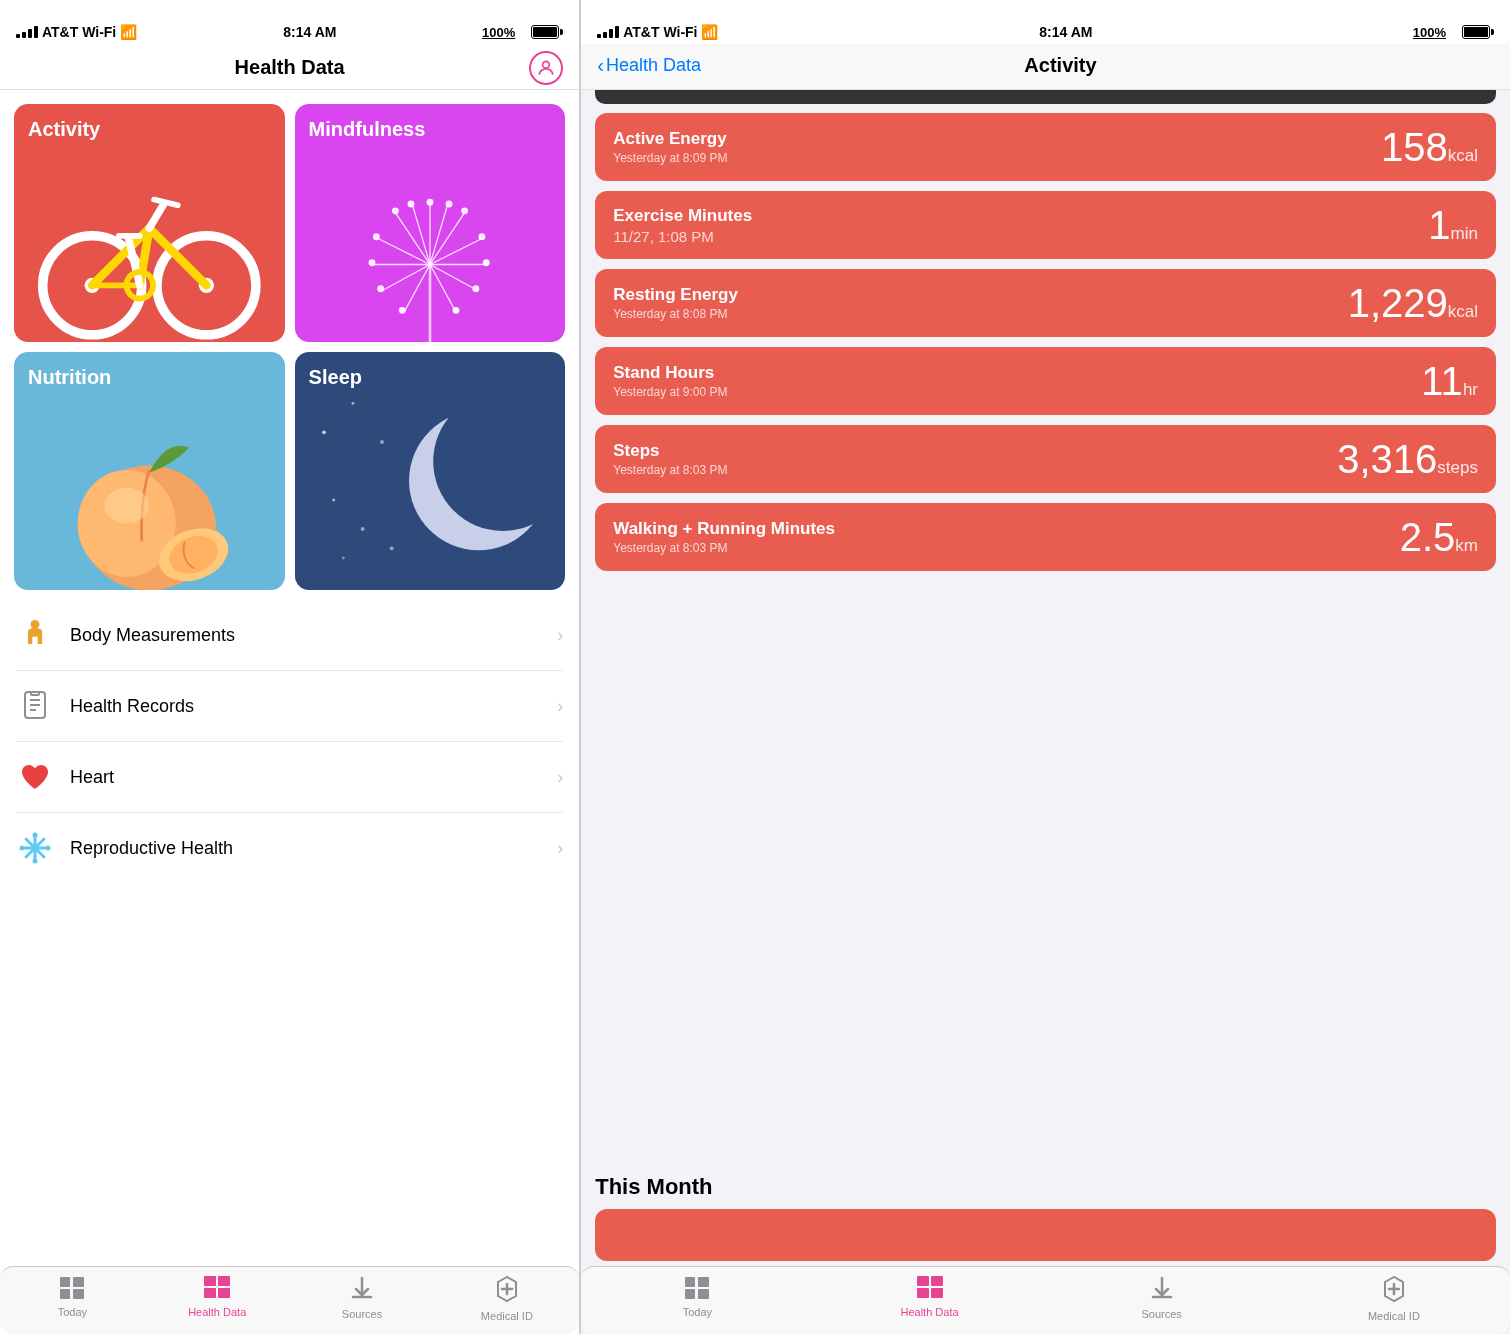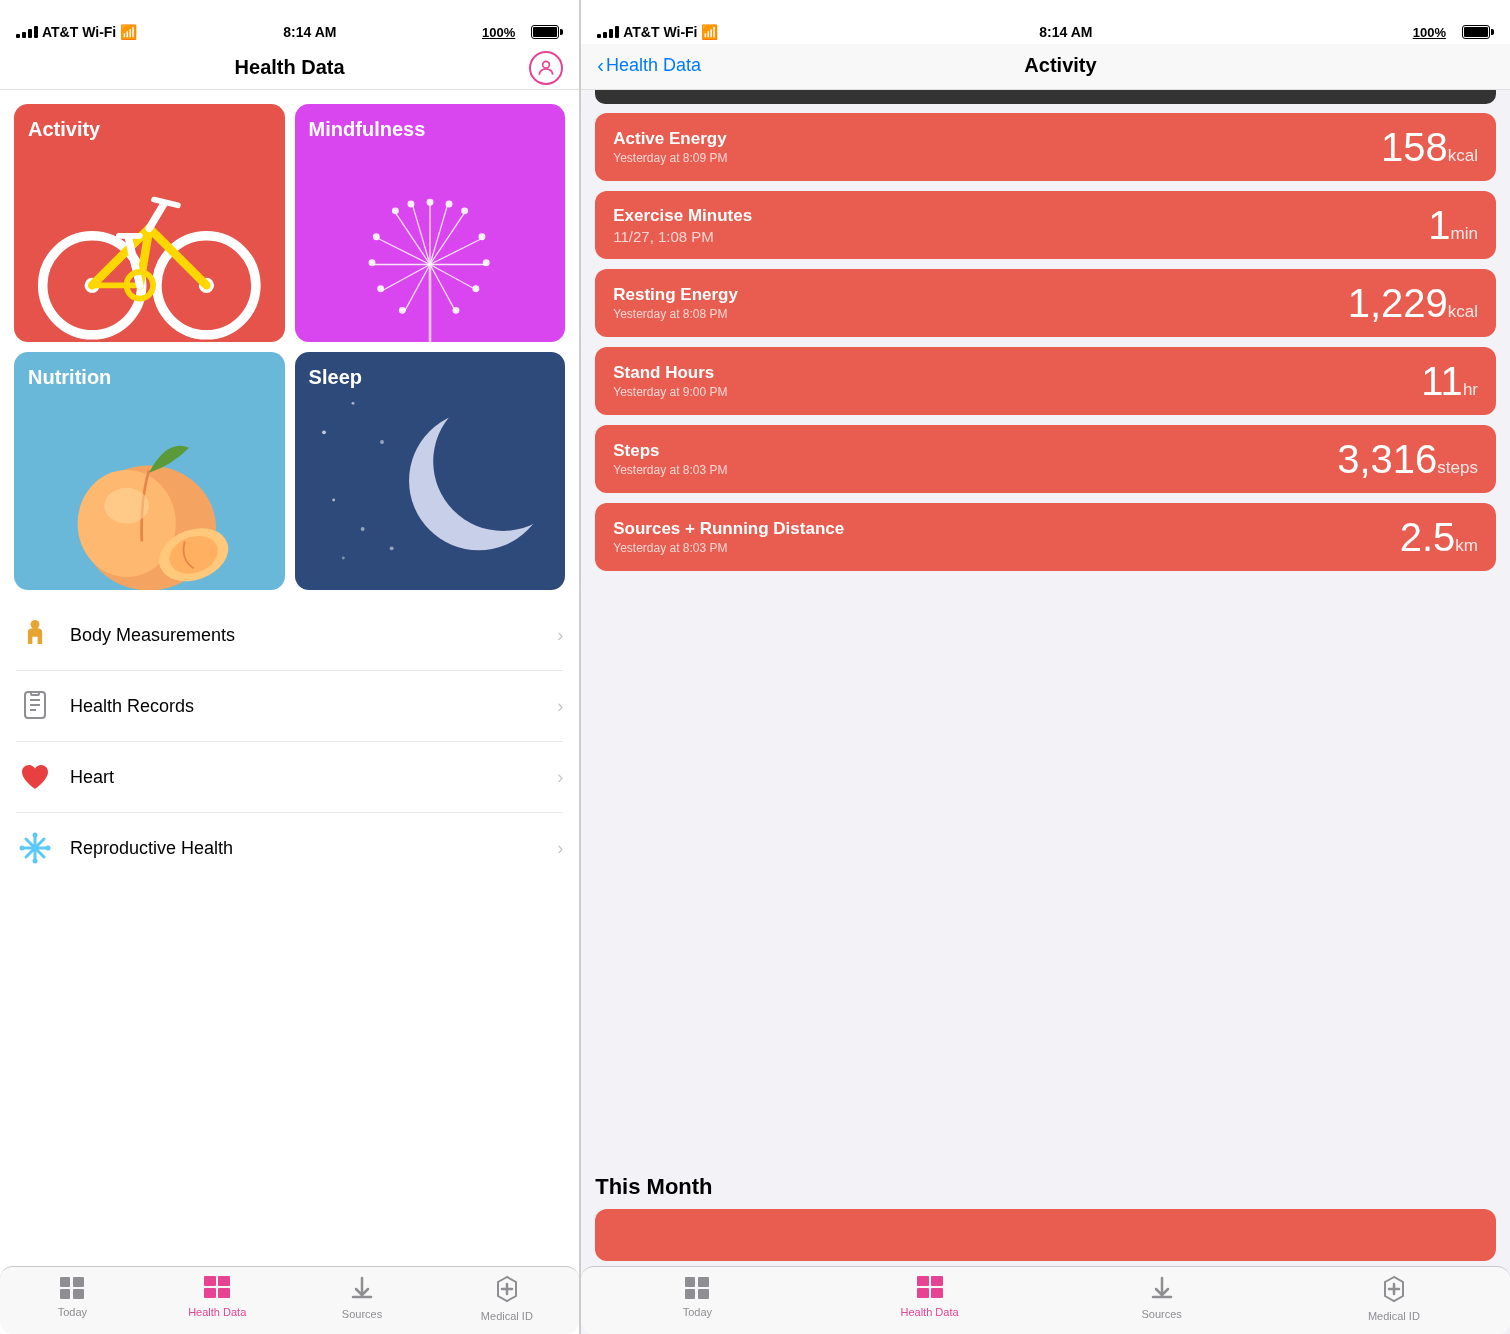--- a/index.html
+++ b/index.html
@@ -646,21 +646,21 @@
         <span class="activity-card-label">Steps</span>
         <span class="activity-value-sub" style="text-align:left;color:rgba(255,255,255,0.75);font-size:12px;">Yesterday at 8:03 PM</span>
       </div>
       <div class="activity-card-value-block">
         <span class="activity-value-main">3,316</span><span class="activity-value-unit">steps</span>
       </div>
     </div>
 
     <div class="activity-card">
       <div style="display:flex;flex-direction:column;justify-content:center;">
-        <span class="activity-card-label">Sources + Running Distance</span>
+        <span class="activity-card-label">Walking + Running Minutes</span>
         <span class="activity-value-sub" style="text-align:left;color:rgba(255,255,255,0.75);font-size:12px;">Yesterday at 8:03 PM</span>
       </div>
       <div class="activity-card-value-block">
         <span class="activity-value-main">2.5</span><span class="activity-value-unit">km</span>
       </div>
     </div>
 
   </div>
 
   <div class="this-month-header">This Month</div>

